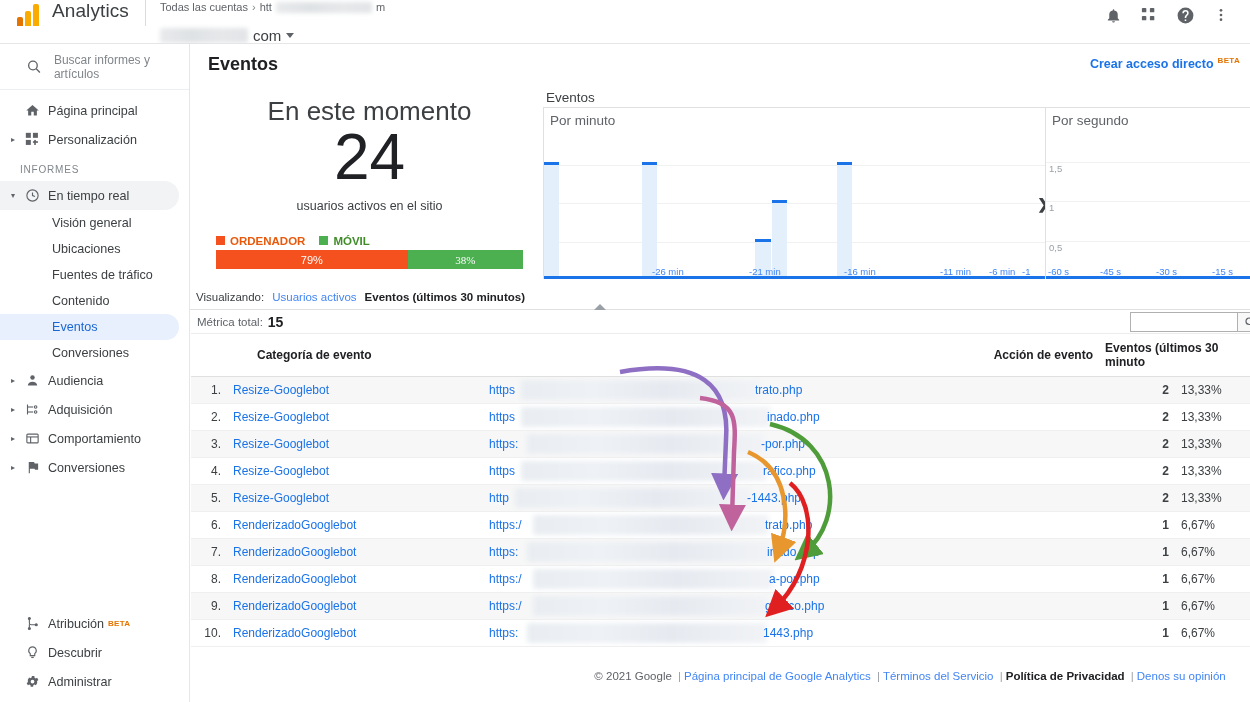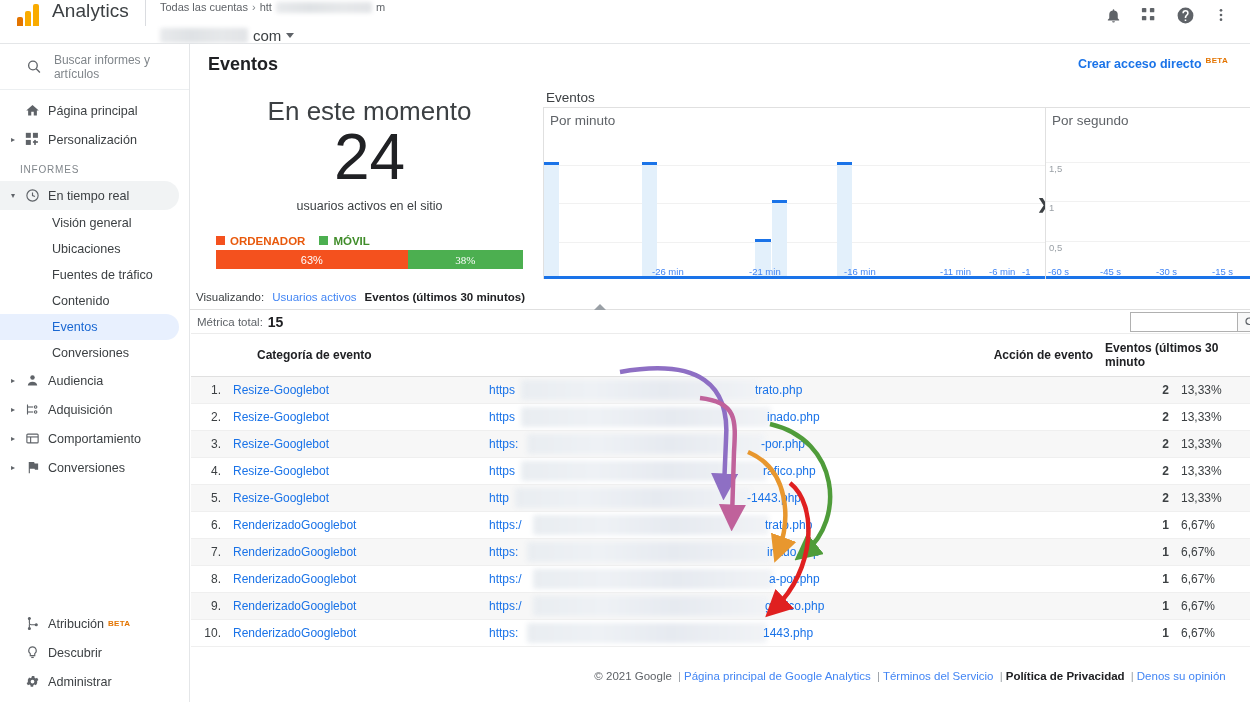--- a/index.html
+++ b/index.html
@@ -96,21 +96,21 @@
   .beta-badge {
     font-size:8px; color:#e37400; font-weight:bold; vertical-align:super;
     margin-left:4px; letter-spacing:0.3px;
   }
 
   
   .main { position:absolute; top:44px; left:190px; width:1060px; height:658px; background:#fff; }
   .page-head { height:40px; display:flex; align-items:center; padding:0 0 0 18px; }
   .page-title { font-size:18px; font-weight:bold; color:#202124; }
   .shortcut {
-    margin-left:auto; padding-right:22px; font-size:12.5px; color:#1a73e8; font-weight:bold; cursor:pointer;
+    margin-left:auto; padding-right:10px; font-size:12.5px; color:#1a73e8; font-weight:bold; cursor:pointer;
   }
 
   
   .rt { display:flex; height:200px; padding-left:6px; }
   .rt-left { width:356px; text-align:center; padding-top:12px; }
   .rt-now { font-size:26px; color:#3c4043; font-weight:normal; }
   .rt-big { font-size:64px; color:#202124; line-height:1.0; margin-top:-2px; font-weight:normal;}
   .rt-sub { font-size:12.5px; color:#3c4043; margin-top:10px; }
   .rt-legend { display:flex; justify-content:flex-start; gap:14px; margin:22px 0 3px 20px; font-size:11.5px; font-weight:bold; }
   .rt-legend span.sw { width:9px;height:9px;display:inline-block;margin-right:5px; }
@@ -417,21 +417,21 @@
   <div class="rt">
     <div class="rt-left">
       <div class="rt-now">En este momento</div>
       <div class="rt-big">24</div>
       <div class="rt-sub">usuarios activos en el sitio</div>
       <div class="rt-legend">
         <span class="lg-desktop"><span class="sw" style="background:#f4511e"></span><span>ORDENADOR</span></span>
         <span class="lg-mobile"><span class="sw" style="background:#4caf50"></span><span>MÓVIL</span></span>
       </div>
       <div class="rt-bars">
-        <div class="bar-d" style="width:62.4%">63%</div>
+        <div class="bar-d" style="width:62.4%">79%</div>
         <div class="bar-m" style="width:37.6%">38%</div>
       </div>
     </div>
 
     <div class="rt-charts">
 
       <div class="chart-block" style="width:492px;">
         <div class="chart-title">Eventos</div>
         <div class="chart-box" style="width:536px;height:172px;">
           <div class="chart-head">Por minuto</div>

